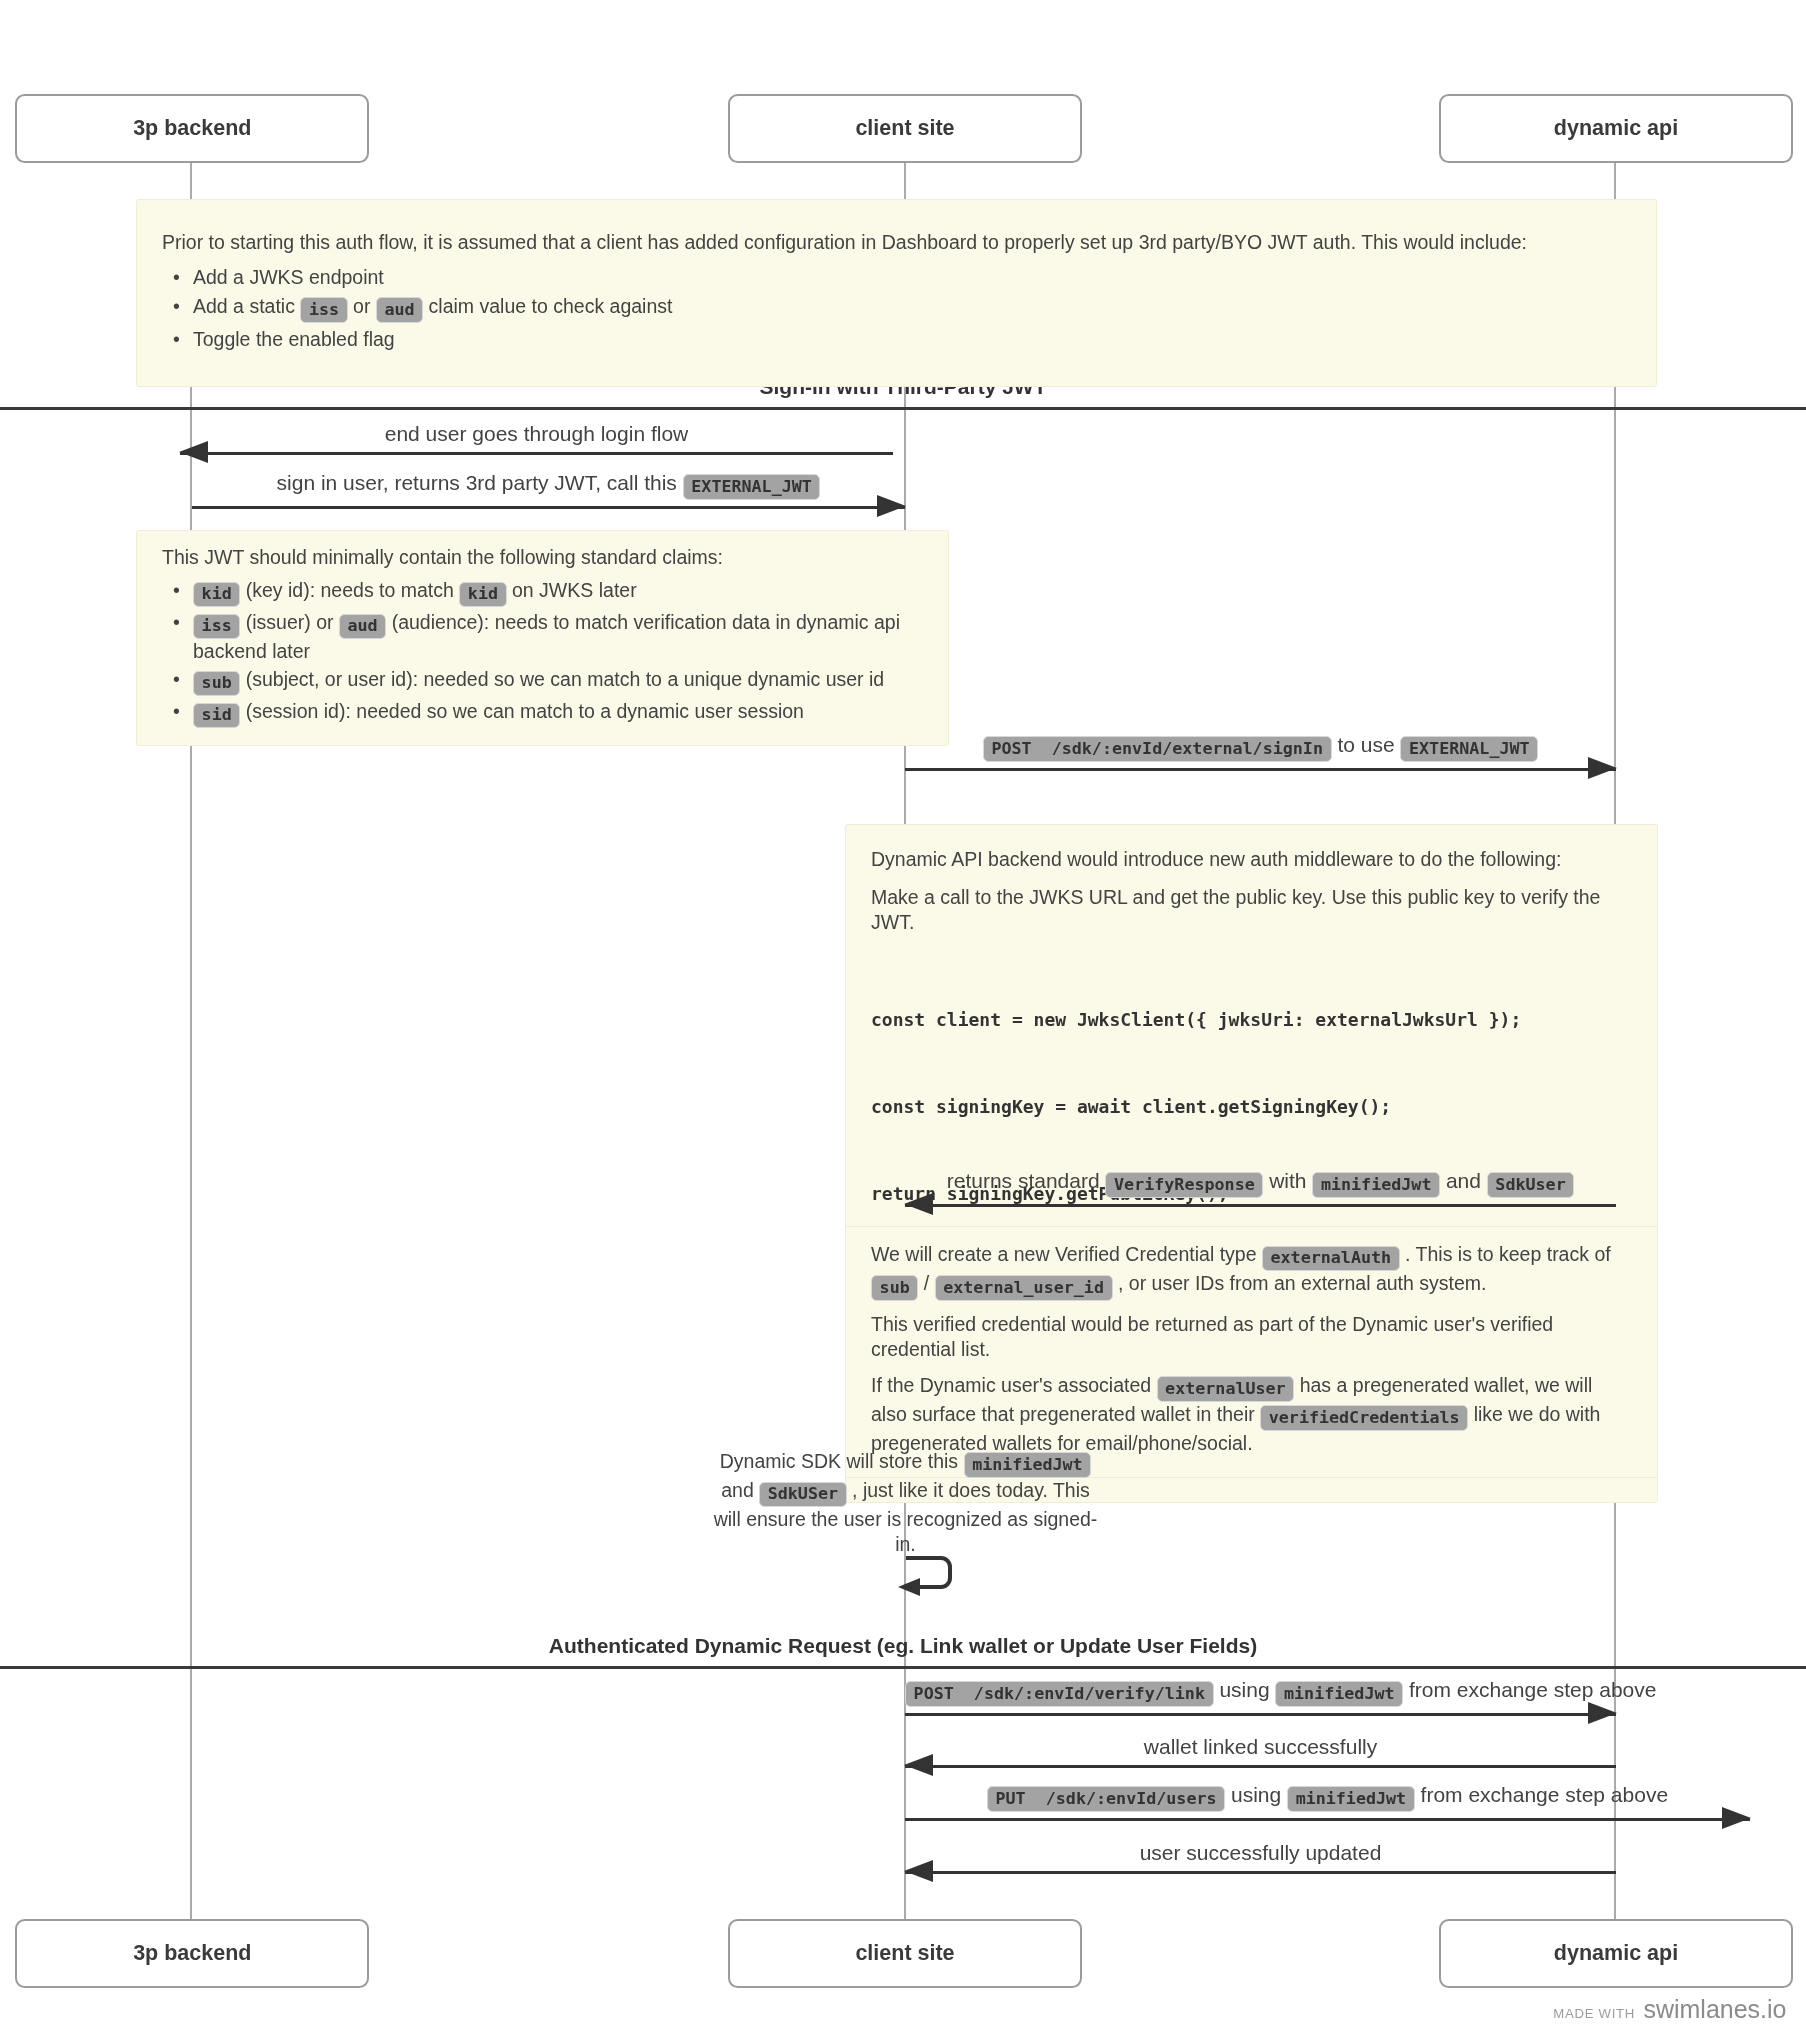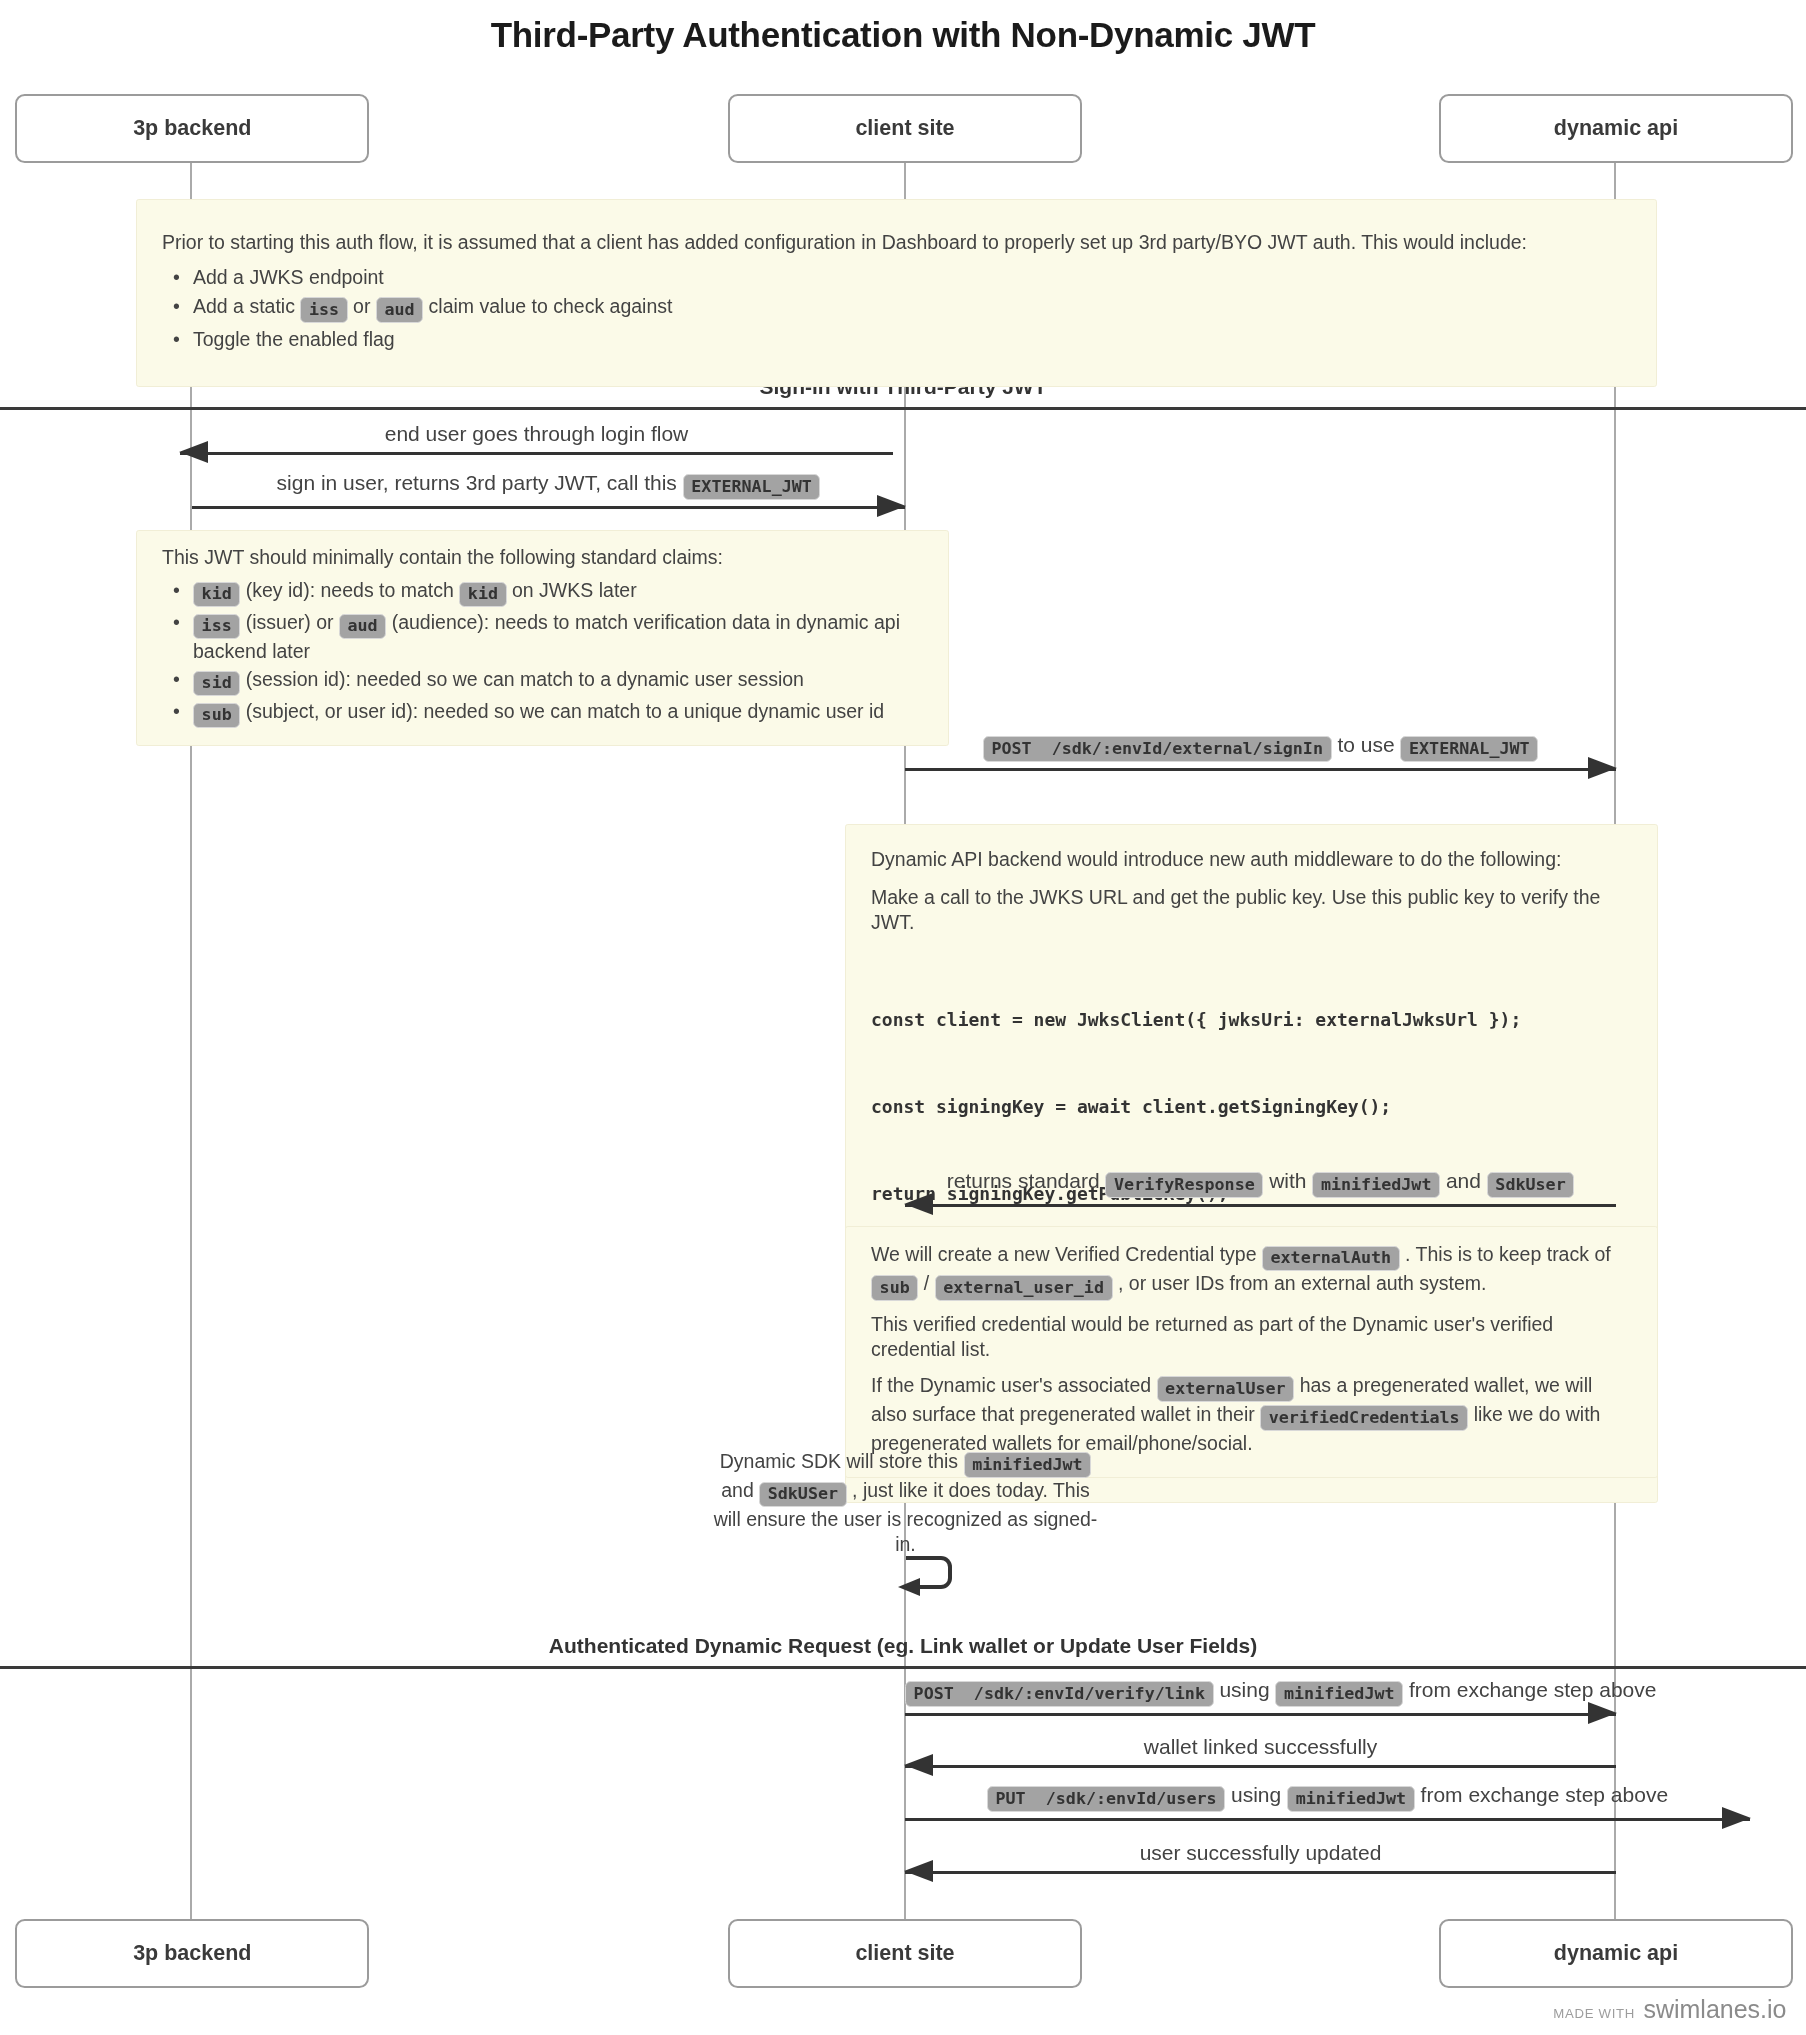--- a/index.html
+++ b/index.html
@@ -64,21 +64,20 @@
   }
   .footer{position:absolute;right:19.5px;top:1995px;display:flex;align-items:baseline;gap:8.3px;z-index:5;}
   .made-with{font-size:13.2px;color:#9d9d9d;letter-spacing:0.7px;font-weight:400;}
   .brand{font-size:25px;color:#8b8b8b;font-weight:500;}
 </style>
 </head>
 <body>
 
 <div class="canvas">
 
-  <h1 class="title">Third-Party Authentication with Non-Dynamic JWT</h1>
 
   <div class="lifeline" style="left:190px"></div>
   <div class="lifeline" style="left:904px"></div>
   <div class="lifeline" style="left:1614px"></div>
 
   <div class="actor" style="left:15.3px;top:94px">
       <span>3p backend</span>
     </div>
   <div class="actor" style="left:728px;top:94px">
       <span>client site</span>
@@ -111,22 +110,22 @@
     <div class="msg-line">
         <i class="head head-right"></i>
       </div>
   </div>
 
   <div class="note" style="left:136px;top:530px;width:813px;padding:14px 25px">
     <p style="margin-bottom:8.3px">This JWT should minimally contain the following standard claims:</p>
     <ul>
       <li style="margin:2.8px 0"><code class="chip">kid</code> (key id): needs to match <code class="chip">kid</code> on JWKS later</li>
       <li style="margin:2.8px 0"><code class="chip">iss</code> (issuer) or <code class="chip">aud</code> (audience): needs to match verification data in dynamic api backend later</li>
+      <li style="margin:2.8px 0"><code class="chip">sub</code> (subject, or user id): needed so we can match to a unique dynamic user id</li>
       <li style="margin:2.8px 0"><code class="chip">sid</code> (session id): needed so we can match to a dynamic user session</li>
-      <li style="margin:2.8px 0"><code class="chip">sub</code> (subject, or user id): needed so we can match to a unique dynamic user id</li>
     </ul>
   </div>
 
   <div class="msg" style="left:905px;width:711px;top:732px">
     <div class="msg-label"><code class="chip">POST  /sdk/:envId/external/signIn</code> to use <code class="chip">EXTERNAL_JWT</code></div>
     <div class="msg-line">
         <i class="head head-right"></i>
       </div>
   </div>
 

